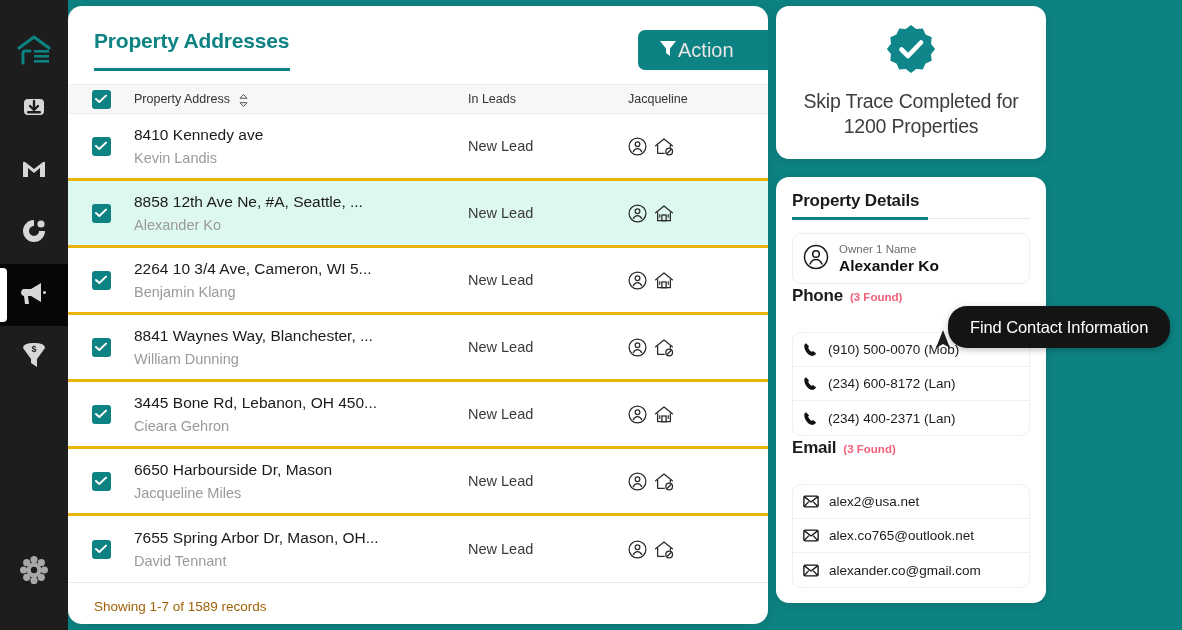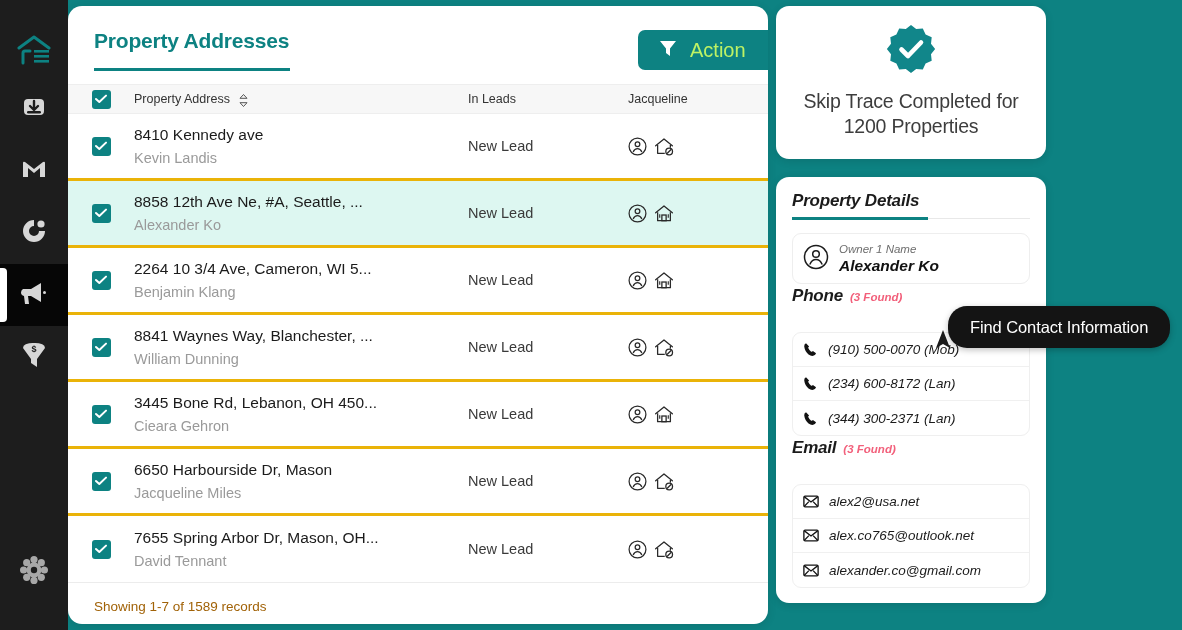--- a/index.html
+++ b/index.html
@@ -60,23 +60,23 @@
     letter-spacing:-0.2px;
     padding-bottom: 20px; position:relative; top:6px;
   }
   .tab-underline {
     position:absolute; left:26px; top:62px; width:196px; height:3px;
     background:#0d8282;
   }
   .action-btn {
     position:absolute; right:-18px; top:24px;
     height:40px; min-width:148px;
-    background:#0d8282; color:#bef264;
+    background:#0d8282; color:#e5e5e5;
     border:none; border-radius:7px;
-    display:flex; align-items:center; gap:12px;
+    display:flex; align-items:center; 
     padding: 0 22px 0 20px;
     font-size:20px; font-family:"Liberation Sans", sans-serif;
     cursor:pointer;
   }
 
   
   .tbl-head {
     height: 30px; background:#f7f7f7;
     display:flex; align-items:center;
     border-top:1px solid #eeeeee; border-bottom:1px solid #eeeeee;
@@ -139,21 +139,20 @@
     font-size:19.5px; color:#3d3d3d; line-height:25px; font-weight:400;
     letter-spacing:-0.2px;
   }
 
   .detail-card {
     background:#fff; border-radius:13px;
     box-shadow:0 2px 8px rgba(0,0,0,0.12);
     margin-top: 18px;
     padding: 14px 16px 16px;
     height: 426px;
-    font-style: italic;
   }
   .pd-title { font-size:17px; font-weight:700; color:#1b1b1b; letter-spacing:-0.2px;}
   .pd-rule { height:1px; background:#e8e8e8; margin-top:7px; position:relative; }
   .pd-rule::before { content:""; position:absolute; left:0; top:-1px; width:136px; height:3px; background:#0d8282;}
 
   .owner-box {
     margin-top:14px; border:1px solid #eeeeee; border-radius:9px;
     padding: 8px 10px; display:flex; align-items:center; gap:10px;
   }
   .owner-lbl { font-size:11.5px; color:#6d6d6d; line-height:14px; }
@@ -603,21 +602,21 @@
               </svg>
             </span>
             <span>(234) 600-8172 (Lan)</span>
           </div>
           <div class="list-row">
             <span style="display: inline-flex;">
               <svg width="15" height="15" viewBox="0 0 16 16">
                 <path d="M3.2 1.4 Q1 2.4 1.3 4.9 Q2 10.2 5.9 13.3 Q9 15.6 11.6 14.5 Q13.2 13.8 13.9 12 L10.6 9.7 Q9.6 10.8 8.7 10.3 Q6.6 8.9 5.6 6.5 Q5.3 5.6 6.5 4.8 Z" fill="#121212"></path>
               </svg>
             </span>
-            <span>(344) 300-2371 (Lan)</span>
+            <span>(234) 400-2371 (Lan)</span>
           </div>
         </div>
 
       <div class="sec-head">
         <span class="sec-name">Email</span>
         <span class="sec-count">(3 Found)</span>
       </div>
       <div class="list-box" id="email-list">
           <div class="list-row">
             <span style="display: inline-flex;">

